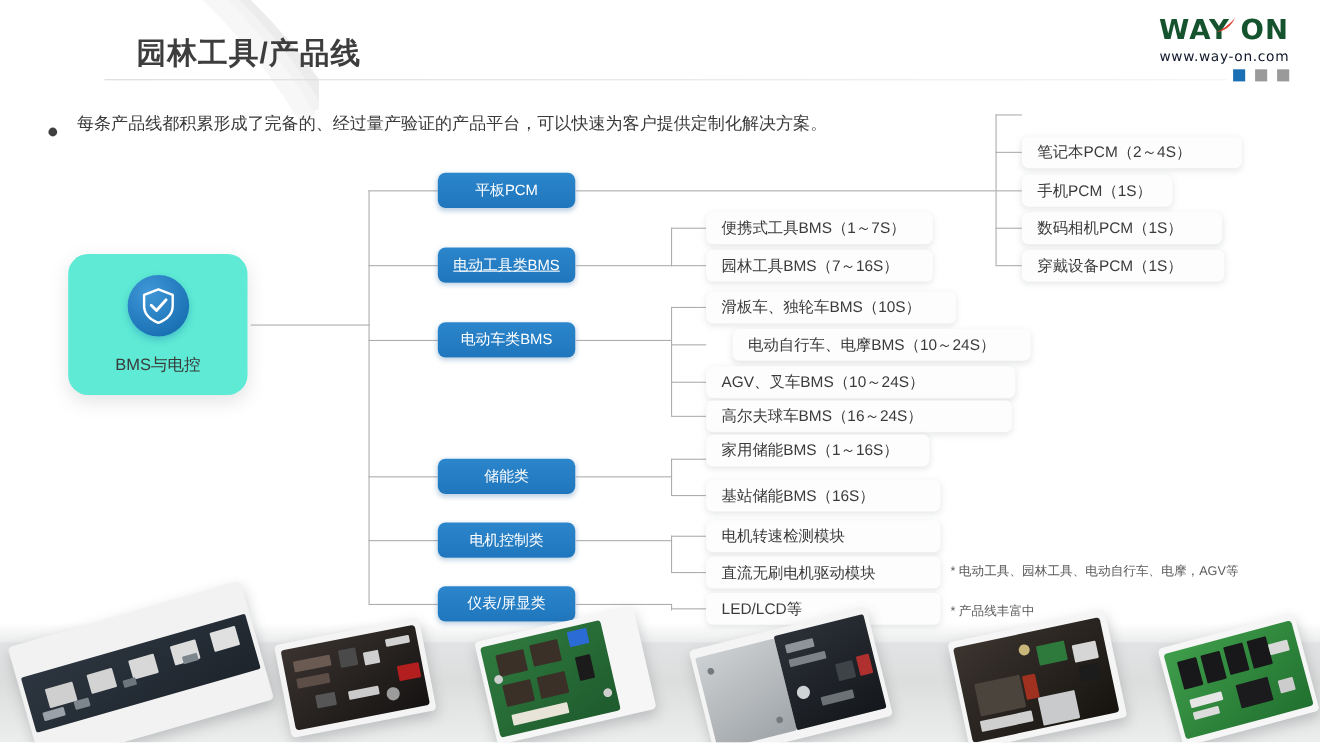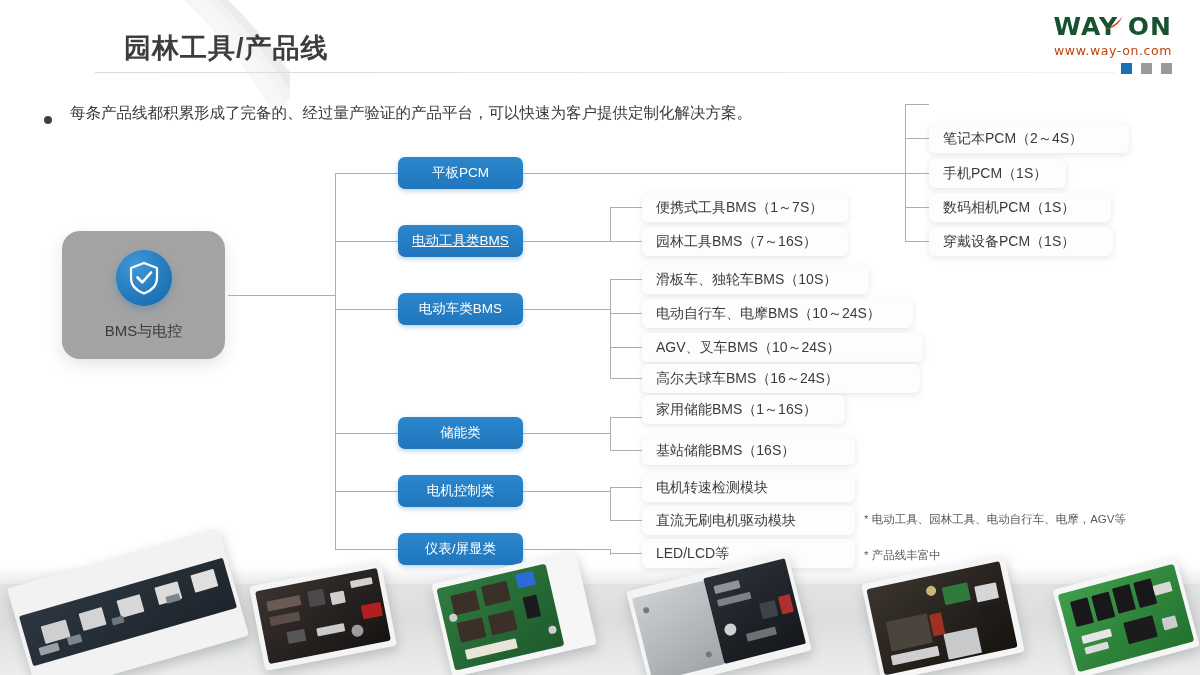--- a/index.html
+++ b/index.html
@@ -64,21 +64,21 @@
   .logo-mark .swish {
     position: absolute;
     right: 47px;
     top: 1px;
     width: 20px;
     height: 16px;
   }
   .logo-url {
     margin-top: 4px;
     font-size: 12.5px;
-    color: #c2410c;
+    color: #0f172a;
     letter-spacing: 0.6px;
     font-family: "DejaVu Sans", sans-serif;
   }
   .logo-squares {
     margin-top: 5px;
     display: flex;
     justify-content: flex-end;
     gap: 9px;
   }
   .logo-squares i {
@@ -129,21 +129,21 @@
     background: linear-gradient(to bottom, rgba(255,255,255,0), rgba(226,227,228,0.85));
   }
 
   
   .root-card {
     position: absolute;
     left: 62px;
     top: 231px;
     width: 163px;
     height: 128px;
-    background: #a3a3a3;
+    background: #5eead4;
     border-radius: 18px;
     box-shadow: 0 6px 16px rgba(120,125,132,0.20);
     display: flex;
     flex-direction: column;
     align-items: center;
     justify-content: center;
   }
   .root-icon {
     width: 56px;
     height: 56px;
@@ -324,21 +324,21 @@
   <div class="node primary" style="left:398px; top:293px;">
     <span>电动车类BMS</span>
   </div>
   <div class="line h" style="left:523px; top:309px; width:88px;"></div>
   <div class="line v" style="left:610px; top:279px; height:99px;"></div>
   <div class="line h" style="left:610px; top:279px; width:32px;"></div>
   <div class="node leaf" style="left:642px; top:265px; width:227px;">
     <span>滑板车、独轮车BMS（10S）</span>
   </div>
   <div class="line h" style="left:610px; top:313px; width:32px;"></div>
-  <div class="node leaf" style="left:642px; top:299px; width:271px;">
+  <div class="node leaf" style="left:666px; top:299px; width:271px;">
     <span>电动自行车、电摩BMS（10～24S）</span>
   </div>
   <div class="line h" style="left:610px; top:347px; width:32px;"></div>
   <div class="node leaf" style="left:642px; top:333px; width:281px;">
     <span>AGV、叉车BMS（10～24S）</span>
   </div>
   <div class="line h" style="left:610px; top:378px; width:32px;"></div>
   <div class="node leaf" style="left:642px; top:364px; width:278px;">
     <span>高尔夫球车BMS（16～24S）</span>
   </div>

